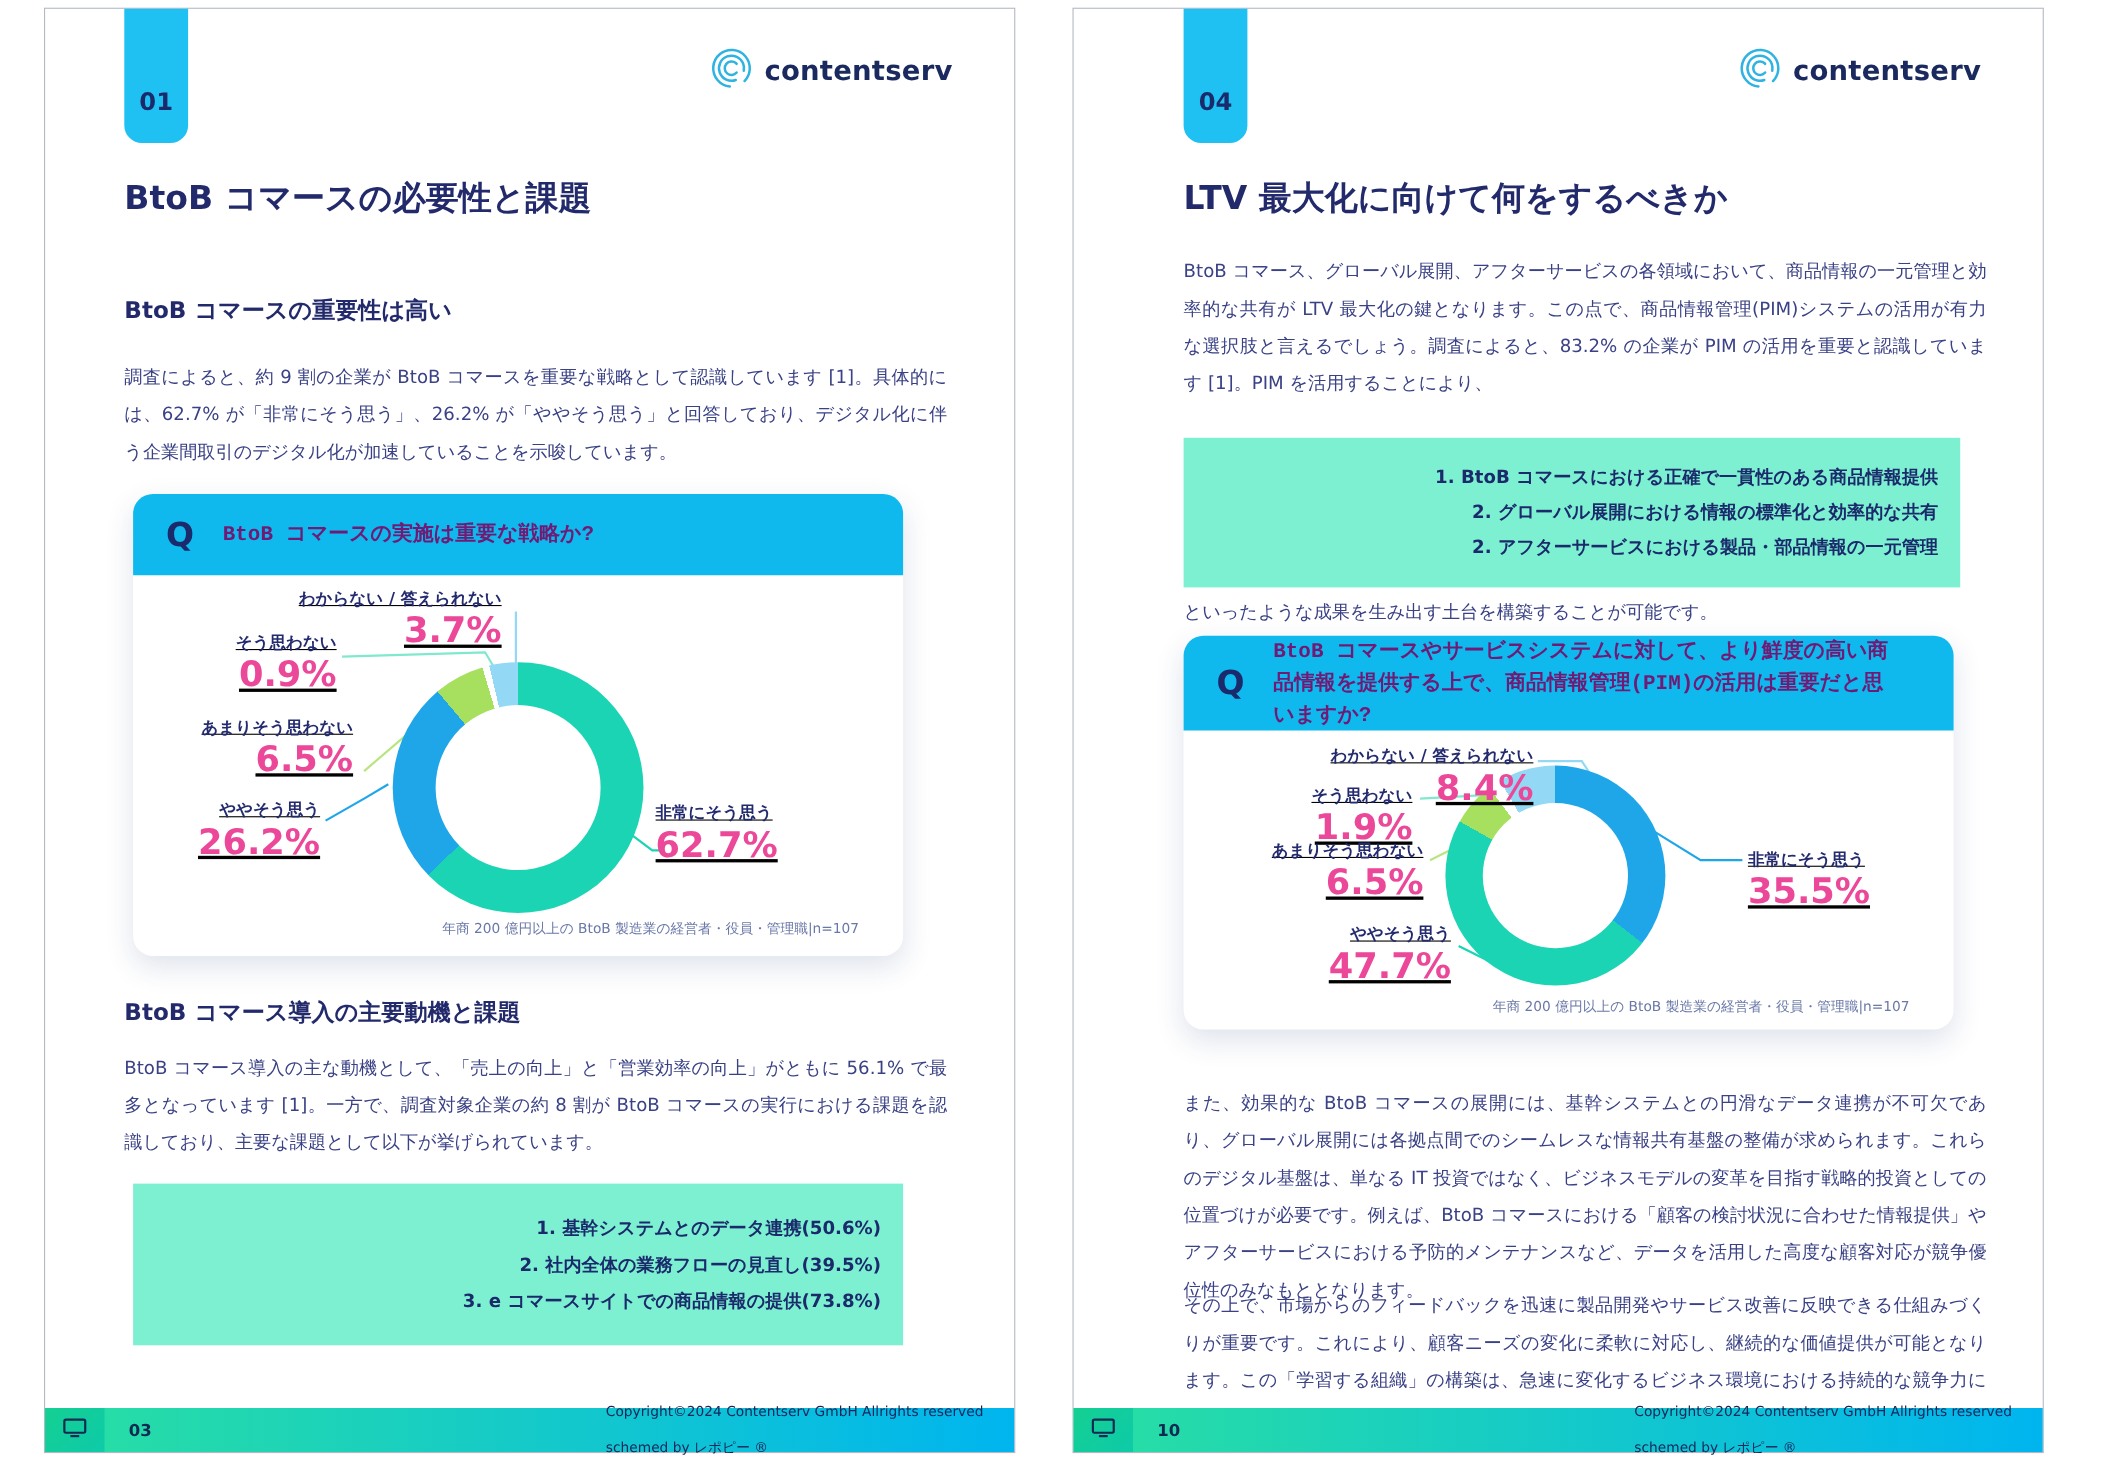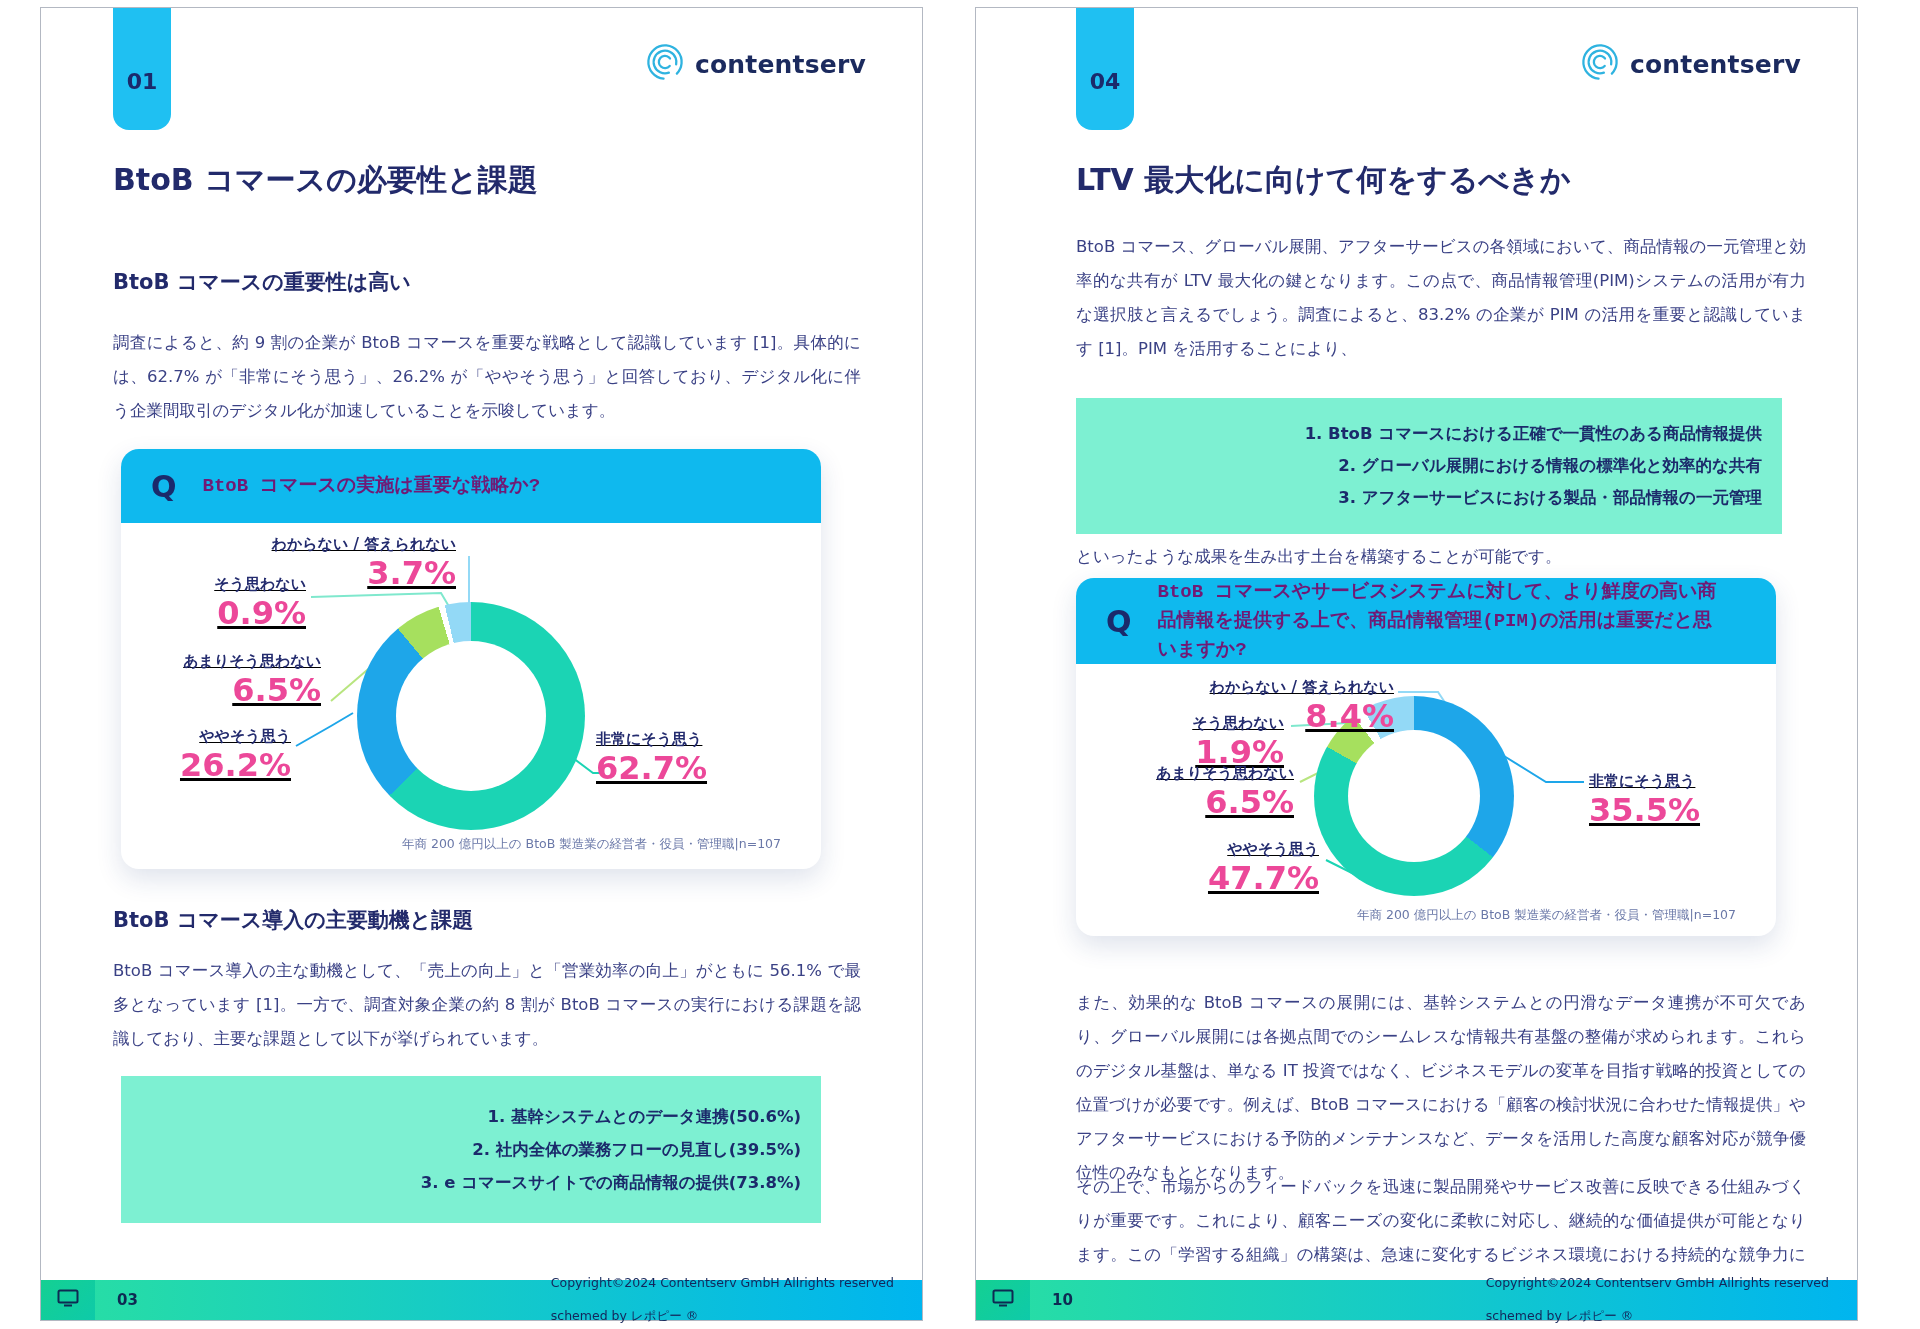--- a/index.html
+++ b/index.html
@@ -2,21 +2,21 @@
 <html><head>
 <meta charset="utf-8">
 <style>
   * { margin:0; padding:0; box-sizing:border-box; }
   html,body { width:1920px; height:1329px; background:#ffffff; font-family:"DejaVu Sans", sans-serif; overflow:hidden; }
   .page { position:absolute; top:7px; width:883px; height:1314px; background:#fff; border:1px solid #b3b8c2; }
   .page-a { left:40px; }
   .page-b { left:975px; }
 
   .badge { position:absolute; top:0; width:58px; height:122px; background:#1fc0f2; border-radius:0 0 16px 16px;
-           display:flex; align-items:flex-end; justify-content:center; padding-bottom:36px;
+           display:flex; align-items:flex-end; justify-content:center; padding-bottom:24px;
            color:#1b2a6b; font-size:22px; font-weight:700; }
   .page-a .badge { left:72px; } .page-b .badge { left:100px; }
 
   .logo { position:absolute; top:33px; right:56px; display:flex; align-items:center; gap:9px; }
   .logo-text { font-size:25px; font-weight:700; color:#1b2a5e; letter-spacing:.2px; }
 
   .title { position:absolute; top:152px; font-size:30px; font-weight:700; color:#222a6b; }
   .page-a .title { left:72px; } .page-b .title { left:100px; }
 
   .subhead { position:absolute; font-size:21px; font-weight:700; color:#222a6b; }
@@ -181,21 +181,21 @@
     </span>
     <span class="logo-text">contentserv</span>
   </div>
 
   <h1 class="title">LTV 最大化に向けて何をするべきか</h1>
   <p class="para" style="top:222px">BtoB コマース、グローバル展開、アフターサービスの各領域において、商品情報の一元管理と効率的な共有が LTV 最大化の鍵となります。この点で、商品情報管理(PIM)システムの活用が有力な選択肢と言えるでしょう。調査によると、83.2% の企業が PIM の活用を重要と認識しています [1]。PIM を活用することにより、</p>
 
   <div class="greenbox">
     <div class="item">1. BtoB コマースにおける正確で一貫性のある商品情報提供</div>
     <div class="item">2. グローバル展開における情報の標準化と効率的な共有</div>
-    <div class="item">3. アフターサービスにおける製品・部品情報の一元管理</div>
+    <div class="item">2. アフターサービスにおける製品・部品情報の一元管理</div>
   </div>
 
   <p class="para" style="top:532px">といったような成果を生み出す土台を構築することが可能です。</p>
 
   <div class="qcard">
     <div class="qhead">
       <span class="qmark">Q</span>
       <span class="qtitle" style="max-width:560px">BtoB コマースやサービスシステムに対して、より鮮度の高い商品情報を提供する上で、商品情報管理(PIM)の活用は重要だと思いますか?</span>
     </div>
     <div class="chart-area">

